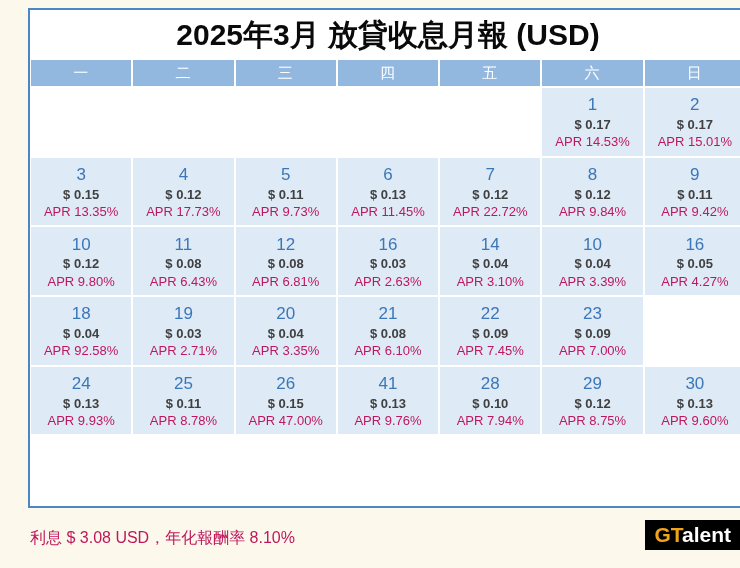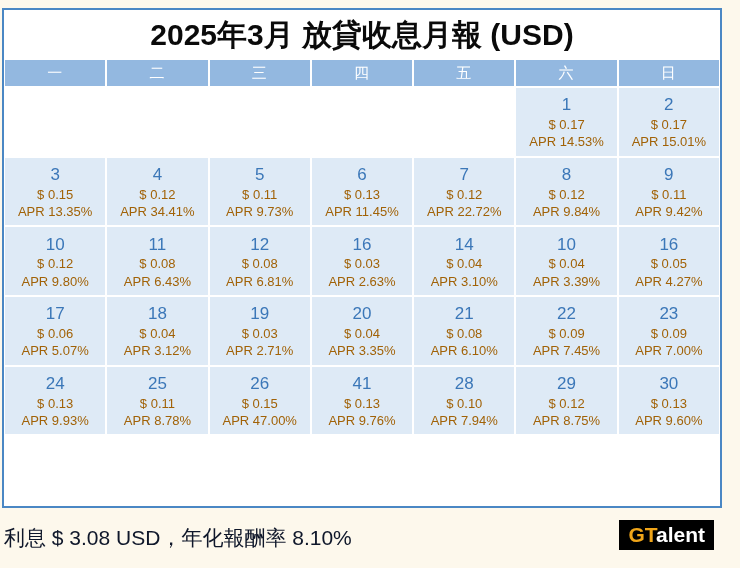--- a/index.html
+++ b/index.html
@@ -14,21 +14,21 @@
     background: #FDF8EC;
     font-family: "Liberation Sans", "DejaVu Sans", sans-serif;
     -webkit-font-smoothing: antialiased;
   }
 
   .page {
     position: relative;
     width: 740px;
     height: 568px;
     background: #FDF8EC;
-    padding: 8px 10px 0 2px;
+    padding: 8px 10px 0 28px;
   }
 
   
   .calendar-frame {
     width: 720px;
     height: 500px;
     background: #FFFFFF;
     border: 2px solid #4A87C4;
     display: flex;
     flex-direction: column;
@@ -106,43 +106,43 @@
   }
 
   .day-num {
     font-size: 17px;
     color: #3B77B8;
     margin-bottom: 2px;
   }
 
   .day-amount {
     font-size: 13px;
-    font-weight: normal;
-    color: #a16207;
+    font-weight: bold;
+    color: #404040;
     margin-bottom: 2px;
   }
 
   .day-apr {
     font-size: 13px;
-    color: #a16207;
+    color: #be185d;
   }
 
   
   .footer {
     position: relative;
     width: 720px;
     height: 60px;
     display: flex;
     align-items: center;
     background: #FDF8EC;
   }
 
   .footer-summary {
-    font-size: 21px;
-    color: #0f172a;
+    font-size: 16px;
+    color: #be185d;
     white-space: nowrap;
     padding-left: 2px;
   }
 
   .logo {
     position: absolute;
     right: 8px;
     top: 12px;
     background: #000000;
     padding: 4px 9px 5px 9px;
@@ -196,21 +196,21 @@
         </div>
         <div class="week-row">
           <div class="day-cell">
             <div class="day-num">3</div>
             <div class="day-amount">$ 0.15</div>
             <div class="day-apr">APR 13.35%</div>
           </div>
           <div class="day-cell">
             <div class="day-num">4</div>
             <div class="day-amount">$ 0.12</div>
-            <div class="day-apr">APR 34.41%</div>
+            <div class="day-apr">APR 17.73%</div>
           </div>
           <div class="day-cell">
             <div class="day-num">5</div>
             <div class="day-amount">$ 0.11</div>
             <div class="day-apr">APR 9.73%</div>
           </div>
           <div class="day-cell">
             <div class="day-num">6</div>
             <div class="day-amount">$ 0.13</div>
             <div class="day-apr">APR 11.45%</div>
@@ -263,28 +263,23 @@
             <div class="day-apr">APR 3.39%</div>
           </div>
           <div class="day-cell">
             <div class="day-num">16</div>
             <div class="day-amount">$ 0.05</div>
             <div class="day-apr">APR 4.27%</div>
           </div>
         </div>
         <div class="week-row">
           <div class="day-cell">
-            <div class="day-num">17</div>
-            <div class="day-amount">$ 0.06</div>
-            <div class="day-apr">APR 5.07%</div>
-          </div>
-          <div class="day-cell">
             <div class="day-num">18</div>
             <div class="day-amount">$ 0.04</div>
-            <div class="day-apr">APR 3.12%</div>
+            <div class="day-apr">APR 92.58%</div>
           </div>
           <div class="day-cell">
             <div class="day-num">19</div>
             <div class="day-amount">$ 0.03</div>
             <div class="day-apr">APR 2.71%</div>
           </div>
           <div class="day-cell">
             <div class="day-num">20</div>
             <div class="day-amount">$ 0.04</div>
             <div class="day-apr">APR 3.35%</div>

